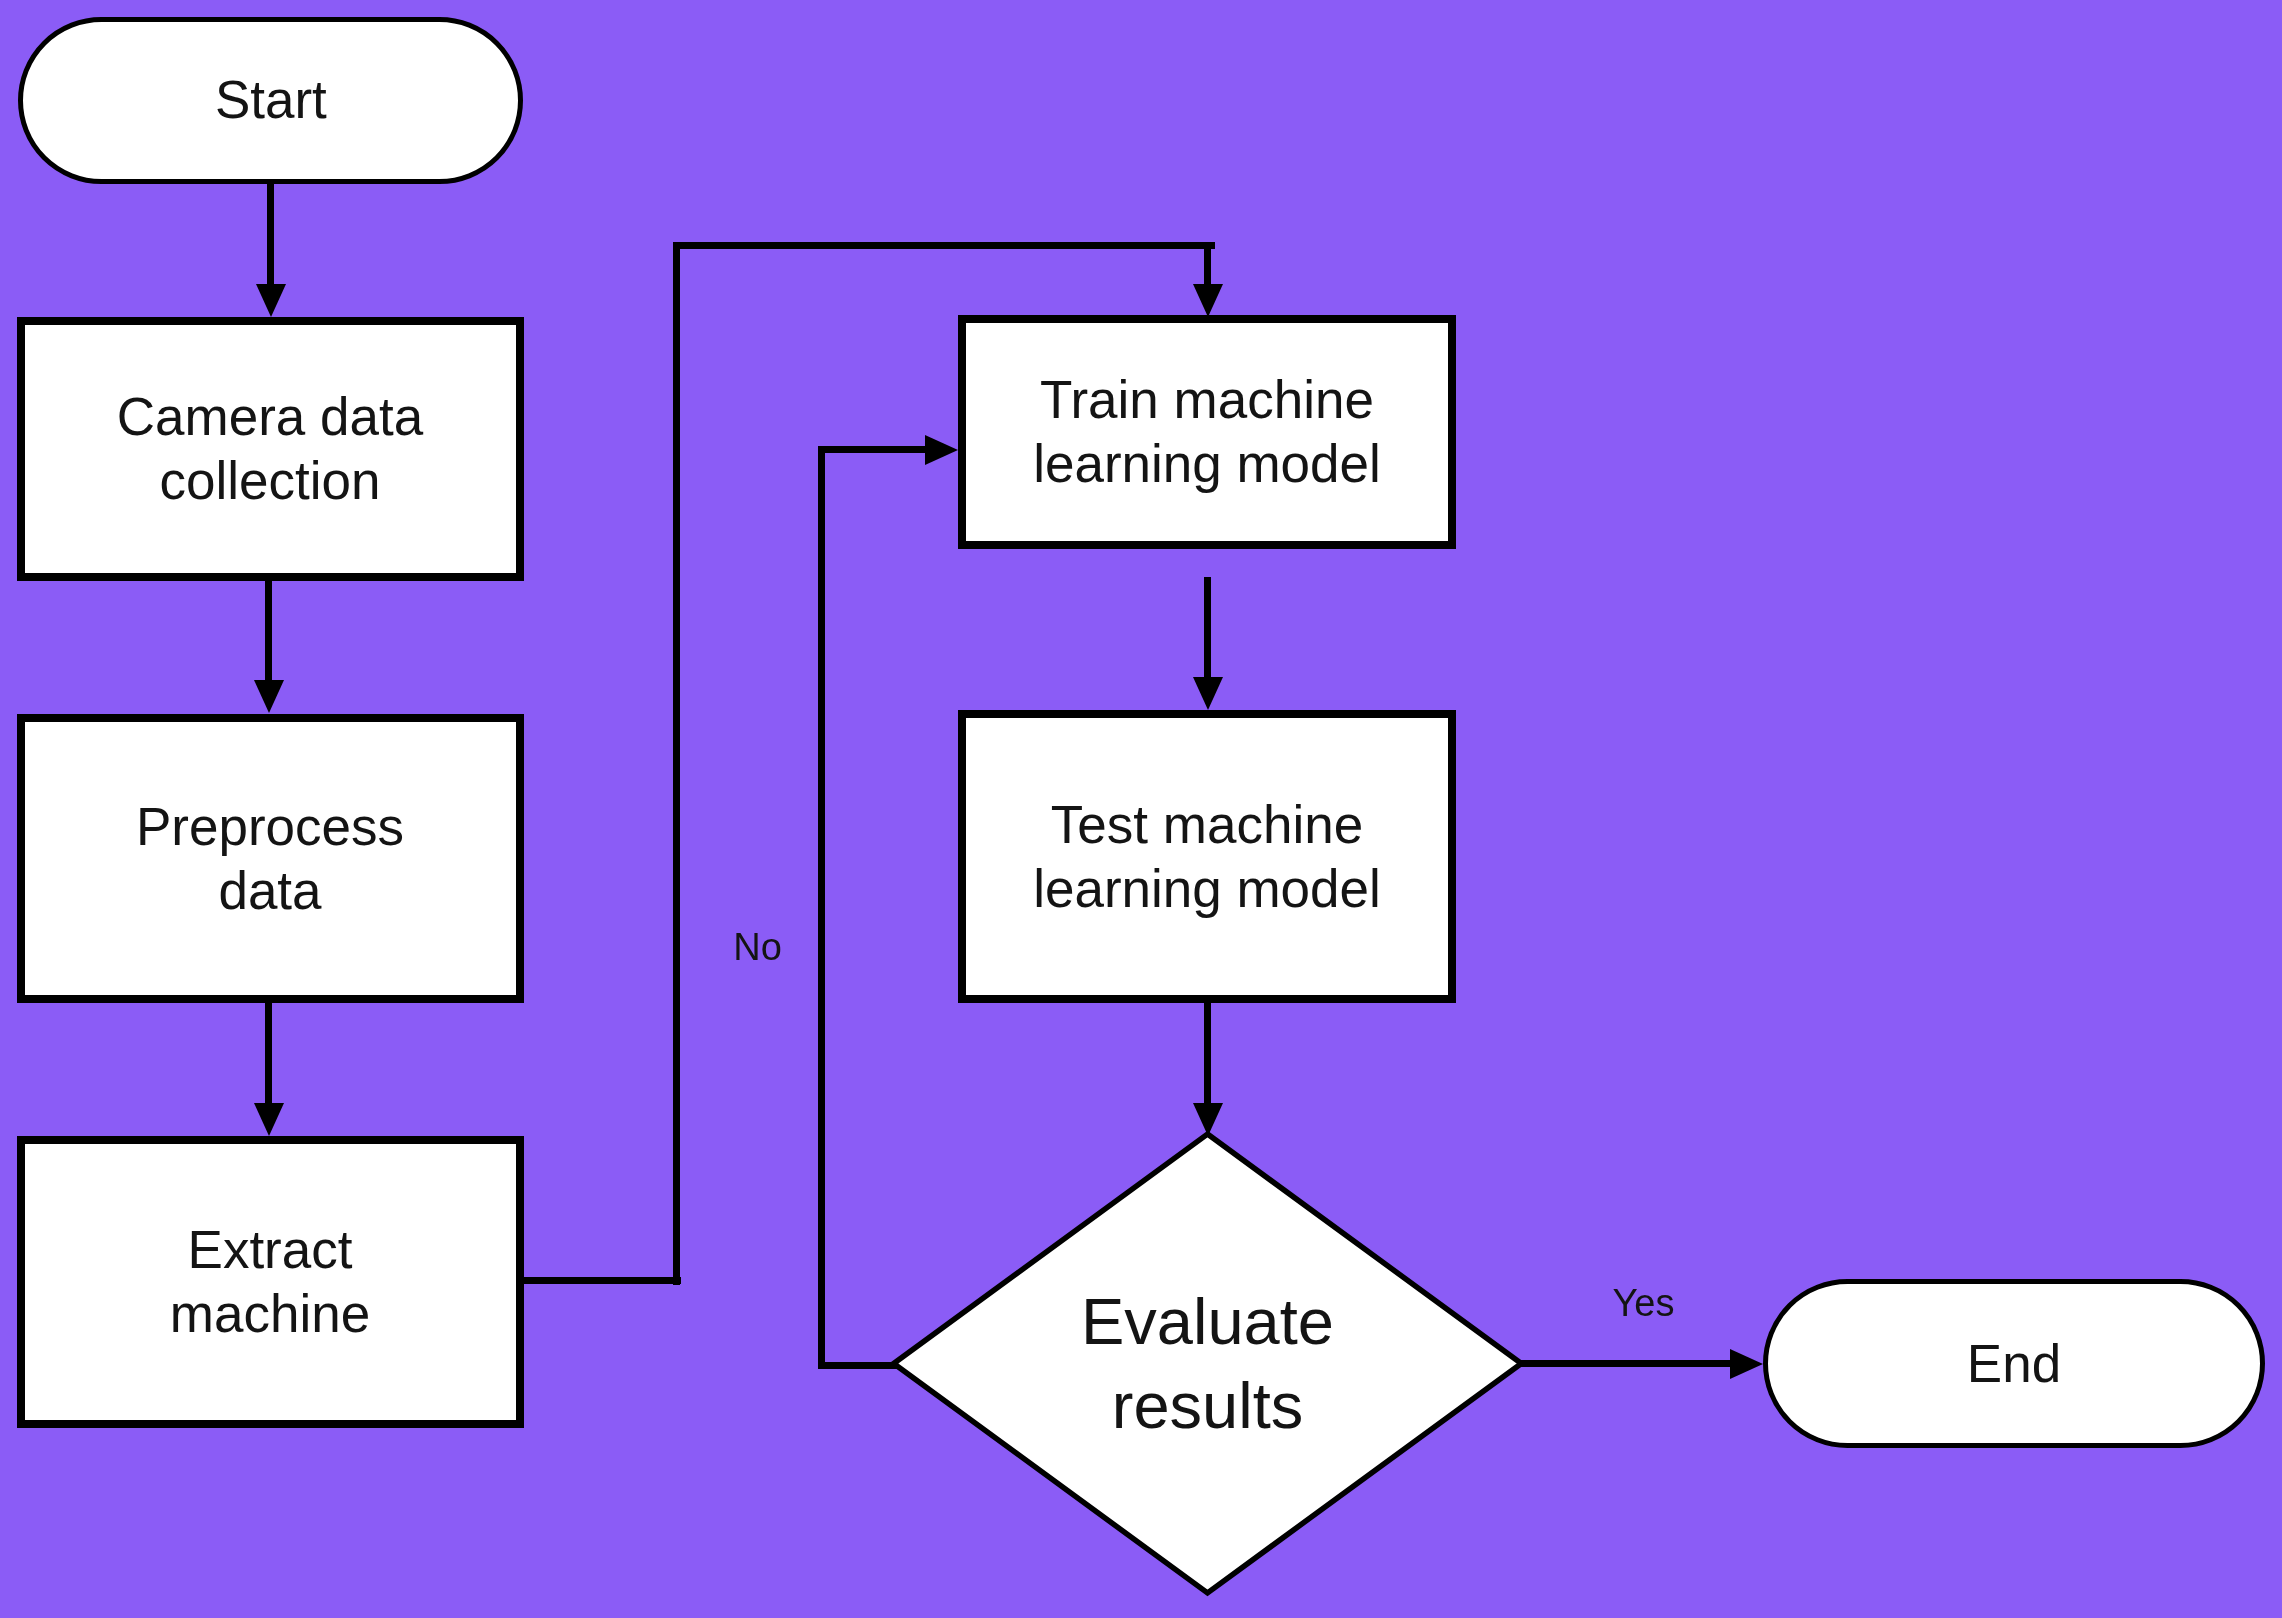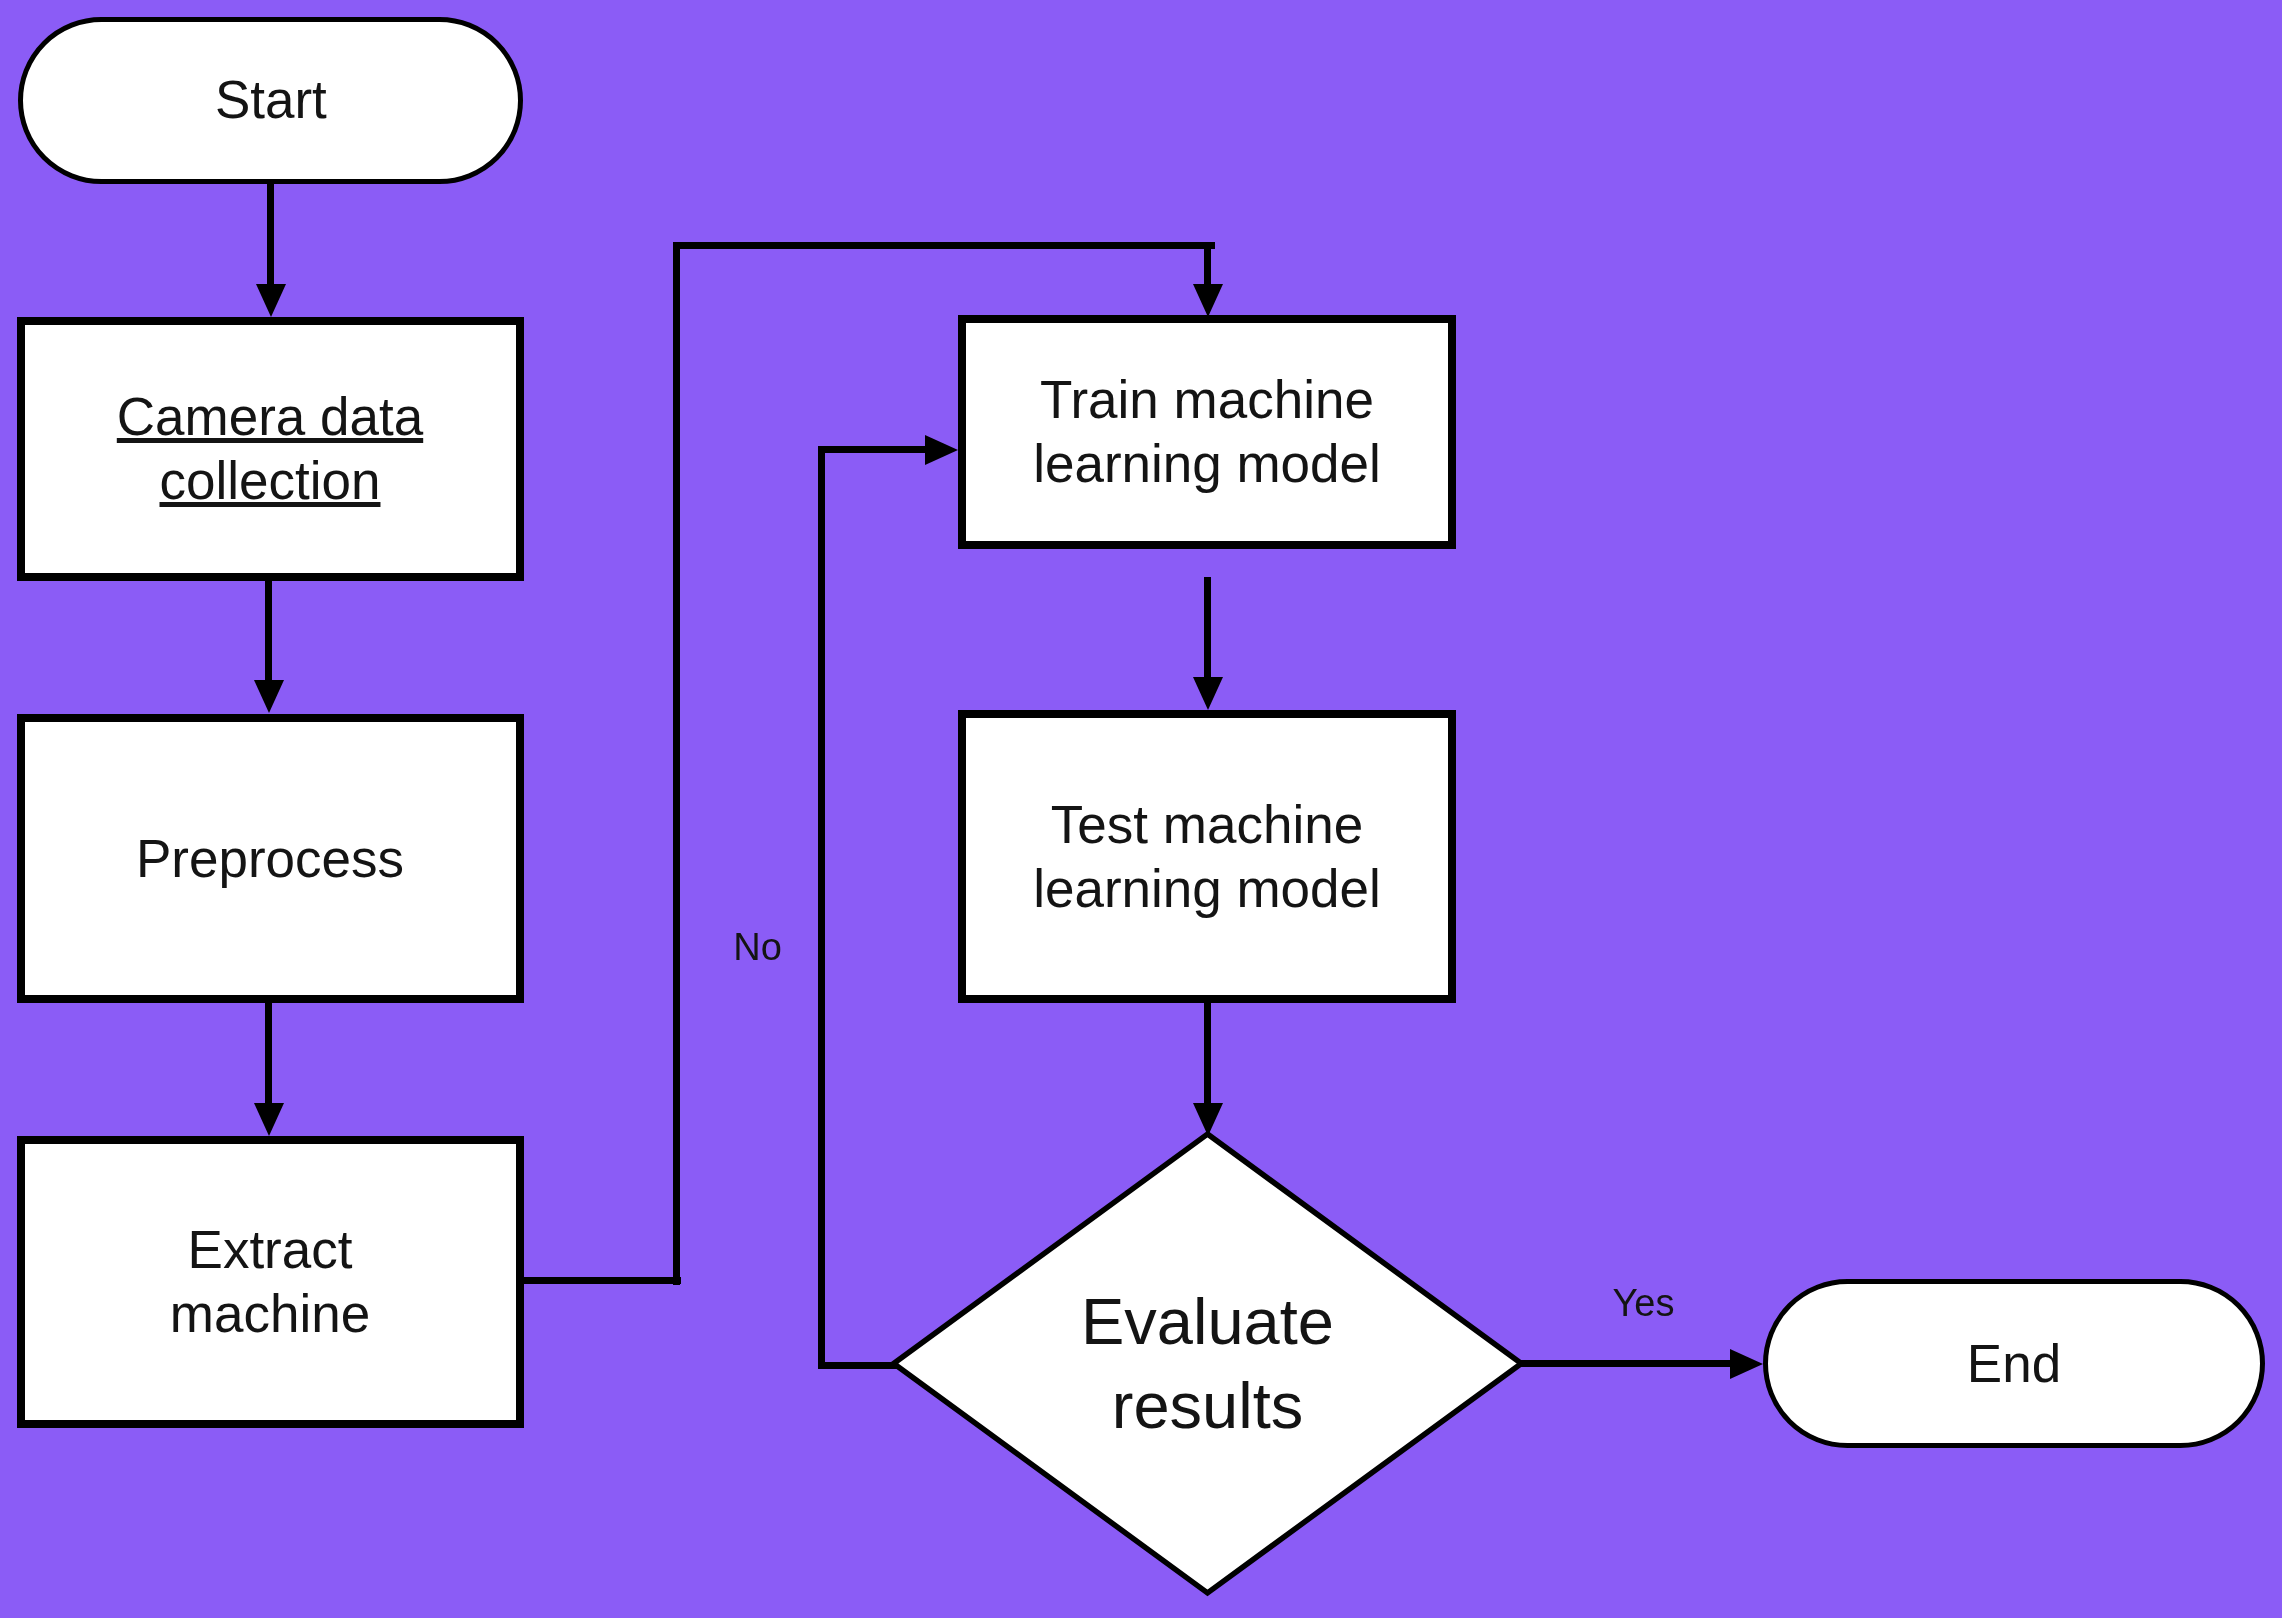--- a/index.html
+++ b/index.html
@@ -48,21 +48,21 @@
   }
   .diamond-wrap{position:absolute;left:890px;top:1130px;width:635px;height:467px;}
   .diamond-wrap svg{position:absolute;left:0;top:0;}
   .diamond-label{
     position:absolute;left:0;top:0;width:100%;height:100%;
     display:flex;align-items:center;justify-content:center;text-align:center;
     font-size:65px;line-height:1.28;
   }
   
   #n-start{left:18.4px;top:16.5px;width:505px;height:167px;}
-  #n-camera{left:16.5px;top:317px;width:507px;height:264px;text-decoration:underline;}
+  #n-camera{left:16.5px;top:317px;width:507px;height:264px;}
   #n-preprocess{left:16.5px;top:714px;width:507px;height:289px;}
   #n-extract{left:16.5px;top:1136px;width:507px;height:292px;}
   #n-train{left:958px;top:315px;width:498px;height:234px;}
   #n-test{left:958px;top:710px;width:498px;height:293px;}
   #n-end{left:1763px;top:1279px;width:502px;height:169px;}
   
   #e-start-v{left:267px;top:182px;width:7.3px;height:105px;}
   #e-start-ah{left:256px;top:284px;}
   #e-cam-v{left:265px;top:579px;width:7.3px;height:105px;}
   #e-cam-ah{left:254px;top:680px;}
@@ -98,20 +98,21 @@
   <div class="node" id="n-camera">
     <span class="label">
       <div>Camera data</div>
       <div>collection</div>
     </span>
   </div>
 
   <div class="node" id="n-preprocess">
     <span class="label">
       <div>Preprocess</div>
+      <div>data</div>
     </span>
   </div>
 
   <div class="node" id="n-extract">
     <span class="label">
       <div>Extract</div>
       <div>machine</div>
     </span>
   </div>
 

